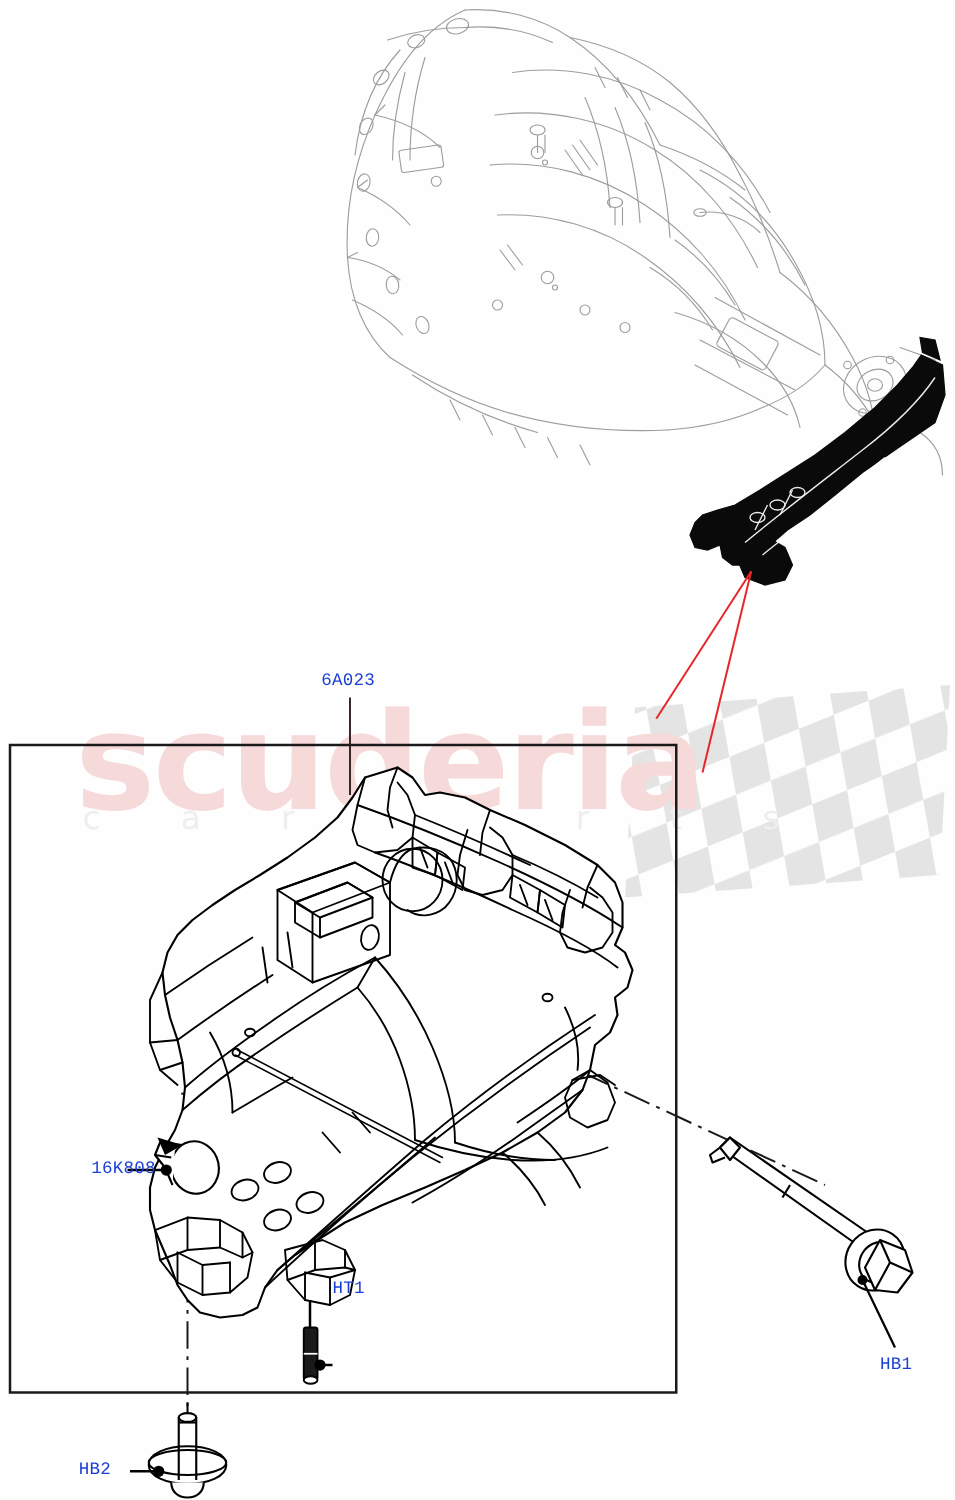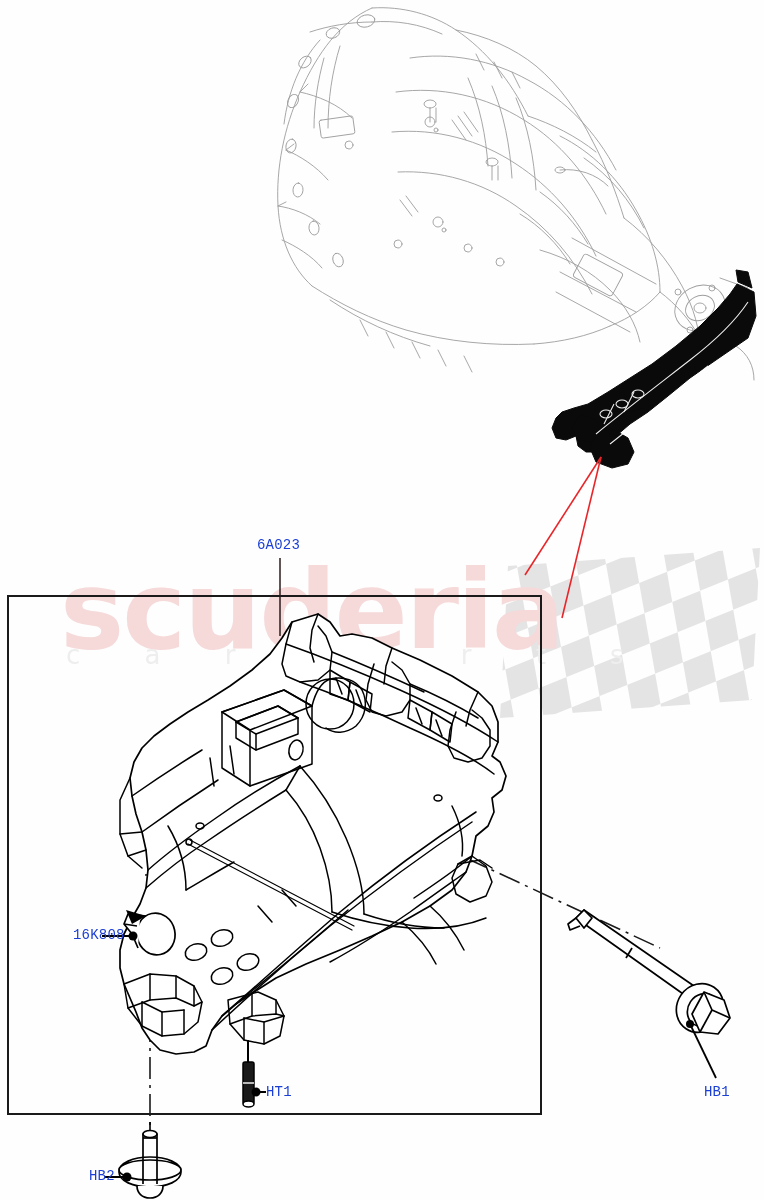--- a/index.html
+++ b/index.html
@@ -40,23 +40,23 @@
   .label{
     position:absolute;
     color:#1b3fd6;
     font-size:14px;
     font-family:Liberation Mono, monospace;
     white-space:nowrap;
     letter-spacing:0.2px;
   }
   #lbl-6a023{left:257px;top:537px;}
   #lbl-16k808{left:33px;top:927px;margin-left:40px;}
-  #lbl-ht1{left:266px;top:1084px;}
+  #lbl-ht1{left:266px;top:1023px;}
   #lbl-hb1{left:704px;top:1084px;}
-  #lbl-hb2{left:63px;top:1168px;margin-left:26px;}
+  #lbl-hb2{left:63px;top:1168px;}
 </style>
 </head>
 <body>
 
 <div id="diagram-root">
 
   <div class="layer">
     <svg class="layer" viewBox="0 0 764 1200">
       <defs>
         <pattern id="checkers" width="60" height="60" patternUnits="userSpaceOnUse" patternTransform="rotate(-22) skewX(-12)">

